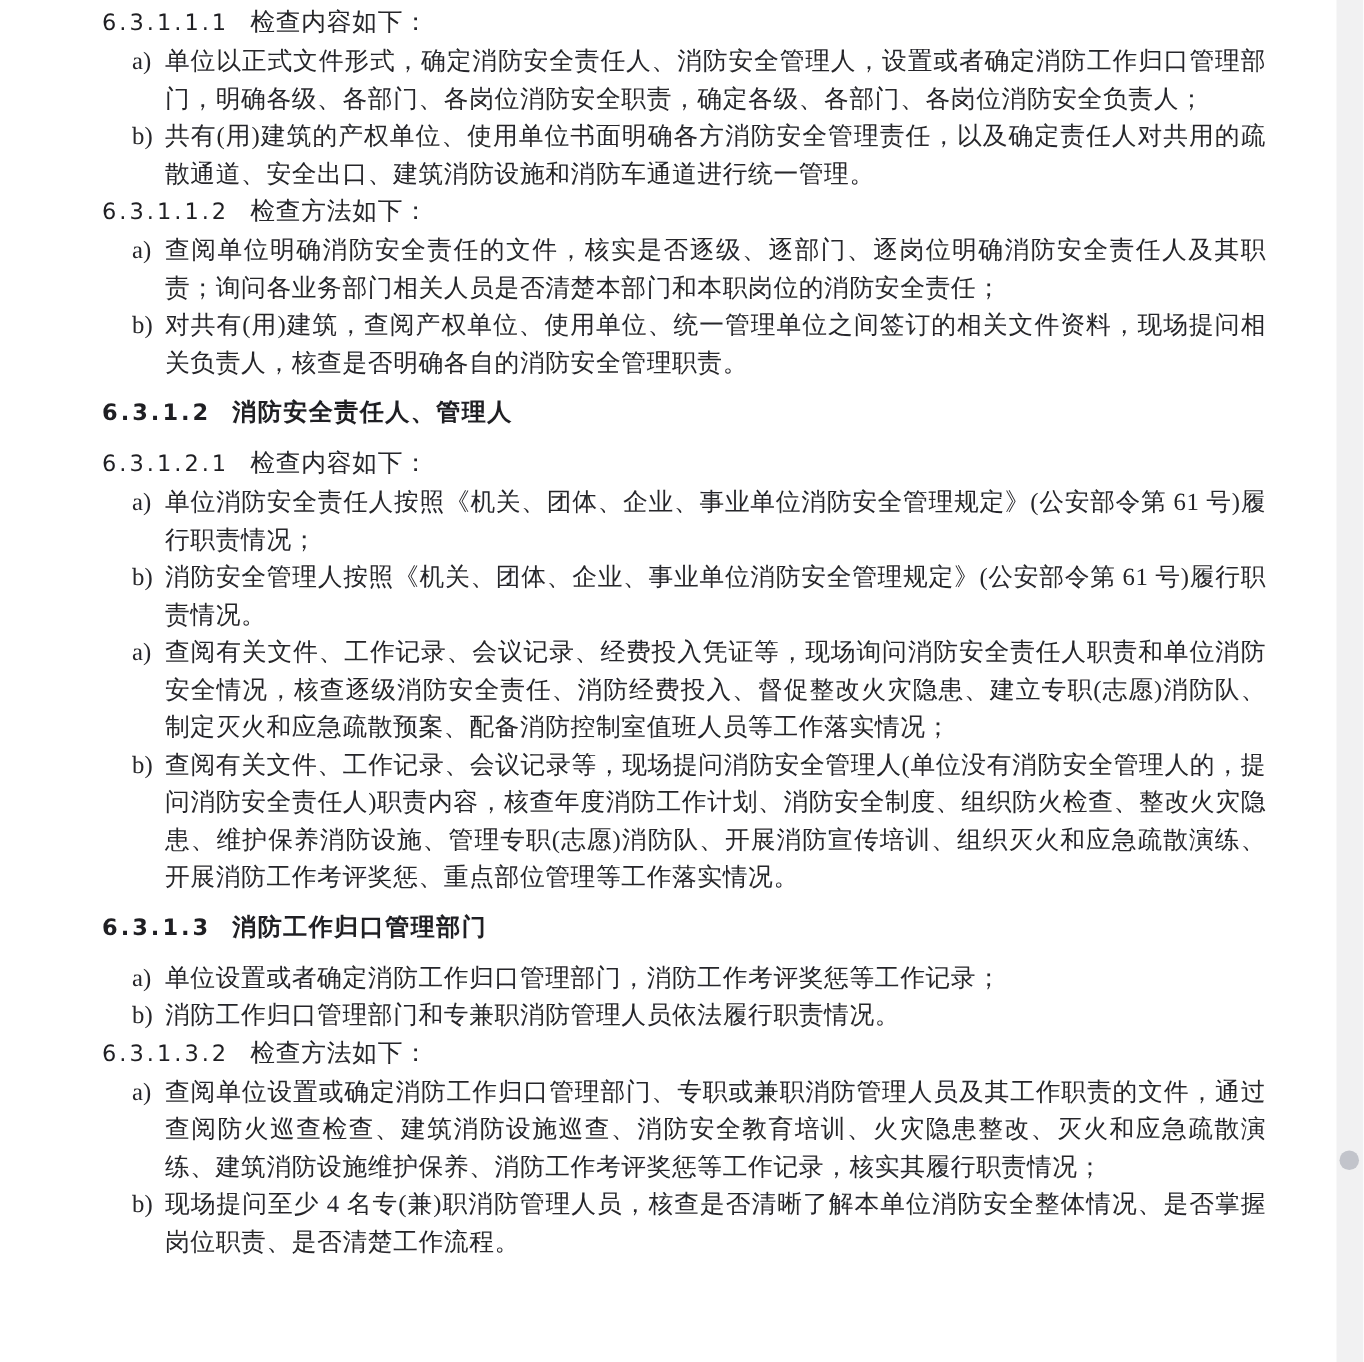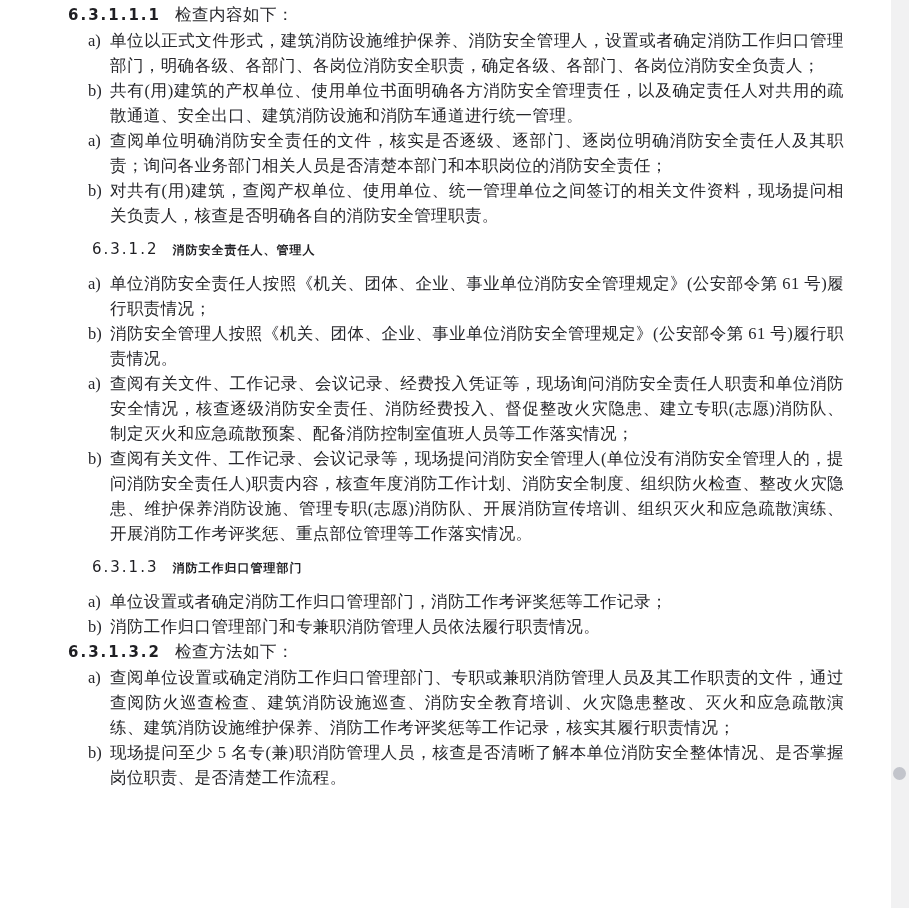--- a/index.html
+++ b/index.html
@@ -25,40 +25,39 @@
     font-size: 16.5px;
     line-height: 25px;
     color: #26262a;
   }
   .clause {
     white-space: normal;
   }
   .num {
     font-family: "DejaVu Sans", sans-serif;
     font-size: 15px;
-    font-weight: 700;
+    font-weight: 400;
     letter-spacing: 2px;
     margin-right: 14px;
     color: #1f1f23;
   }
   .clause-text {
     letter-spacing: 0.5px;
   }
   .heading {
     margin: 8px 0;
     font-weight: 700;
   }
   .heading .num {
-    font-weight: 400;
-    margin-left: 24px;
+    font-weight: 700;
   }
   .heading-text {
     font-family: "Liberation Sans", sans-serif;
     font-weight: 700;
-    font-size: 12px;
+    font-size: 16px;
     letter-spacing: 1px;
     color: #1f1f23;
   }
   .item {
     display: flex;
     padding-left: 20px;
   }
   .marker {
     flex: none;
     width: 22px;
@@ -85,35 +84,37 @@
   }
 </style>
 </head>
 <body>
 
 <div class="page">
   <div class="content" style="color: rgb(38, 38, 42);">
       <div class="clause"><span class="num">6.3.1.1.1</span><span class="clause-text">检查内容如下：</span></div>
       <div class="item">
         <span class="marker">a)</span>
-        <span class="item-text">单位以正式文件形式，建筑消防设施维护保养、消防安全管理人，设置或者确定消防工作归口管理部门，明确各级、各部门、各岗位消防安全职责，确定各级、各部门、各岗位消防安全负责人；</span>
+        <span class="item-text">单位以正式文件形式，确定消防安全责任人、消防安全管理人，设置或者确定消防工作归口管理部门，明确各级、各部门、各岗位消防安全职责，确定各级、各部门、各岗位消防安全负责人；</span>
       </div>
       <div class="item">
         <span class="marker">b)</span>
         <span class="item-text">共有(用)建筑的产权单位、使用单位书面明确各方消防安全管理责任，以及确定责任人对共用的疏散通道、安全出口、建筑消防设施和消防车通道进行统一管理。</span>
       </div>
+      <div class="clause"><span class="num">6.3.1.1.2</span><span class="clause-text">检查方法如下：</span></div>
       <div class="item">
         <span class="marker">a)</span>
         <span class="item-text">查阅单位明确消防安全责任的文件，核实是否逐级、逐部门、逐岗位明确消防安全责任人及其职责；询问各业务部门相关人员是否清楚本部门和本职岗位的消防安全责任；</span>
       </div>
       <div class="item">
         <span class="marker">b)</span>
         <span class="item-text">对共有(用)建筑，查阅产权单位、使用单位、统一管理单位之间签订的相关文件资料，现场提问相关负责人，核查是否明确各自的消防安全管理职责。</span>
       </div>
       <div class="heading"><span class="num">6.3.1.2</span><span class="heading-text">消防安全责任人、管理人</span></div>
+      <div class="clause"><span class="num">6.3.1.2.1</span><span class="clause-text">检查内容如下：</span></div>
       <div class="item">
         <span class="marker">a)</span>
         <span class="item-text">单位消防安全责任人按照《机关、团体、企业、事业单位消防安全管理规定》(公安部令第 61 号)履行职责情况；</span>
       </div>
       <div class="item">
         <span class="marker">b)</span>
         <span class="item-text">消防安全管理人按照《机关、团体、企业、事业单位消防安全管理规定》(公安部令第 61 号)履行职责情况。</span>
       </div>
       <div class="item">
         <span class="marker">a)</span>
@@ -132,19 +133,19 @@
         <span class="marker">b)</span>
         <span class="item-text">消防工作归口管理部门和专兼职消防管理人员依法履行职责情况。</span>
       </div>
       <div class="clause"><span class="num">6.3.1.3.2</span><span class="clause-text">检查方法如下：</span></div>
       <div class="item">
         <span class="marker">a)</span>
         <span class="item-text">查阅单位设置或确定消防工作归口管理部门、专职或兼职消防管理人员及其工作职责的文件，通过查阅防火巡查检查、建筑消防设施巡查、消防安全教育培训、火灾隐患整改、灭火和应急疏散演练、建筑消防设施维护保养、消防工作考评奖惩等工作记录，核实其履行职责情况；</span>
       </div>
       <div class="item">
         <span class="marker">b)</span>
-        <span class="item-text">现场提问至少 5 名专(兼)职消防管理人员，核查是否清晰了解本单位消防安全整体情况、是否掌握岗位职责、是否清楚工作流程。</span>
+        <span class="item-text">现场提问至少 4 名专(兼)职消防管理人员，核查是否清晰了解本单位消防安全整体情况、是否掌握岗位职责、是否清楚工作流程。</span>
       </div>
     </div>
   <div class="scroll-track" style="background: rgb(241, 241, 242);">
     <div class="scroll-thumb" style="background: rgb(194, 196, 203); top: 767px;"></div>
   </div>
 </div>
 
 </body></html>

